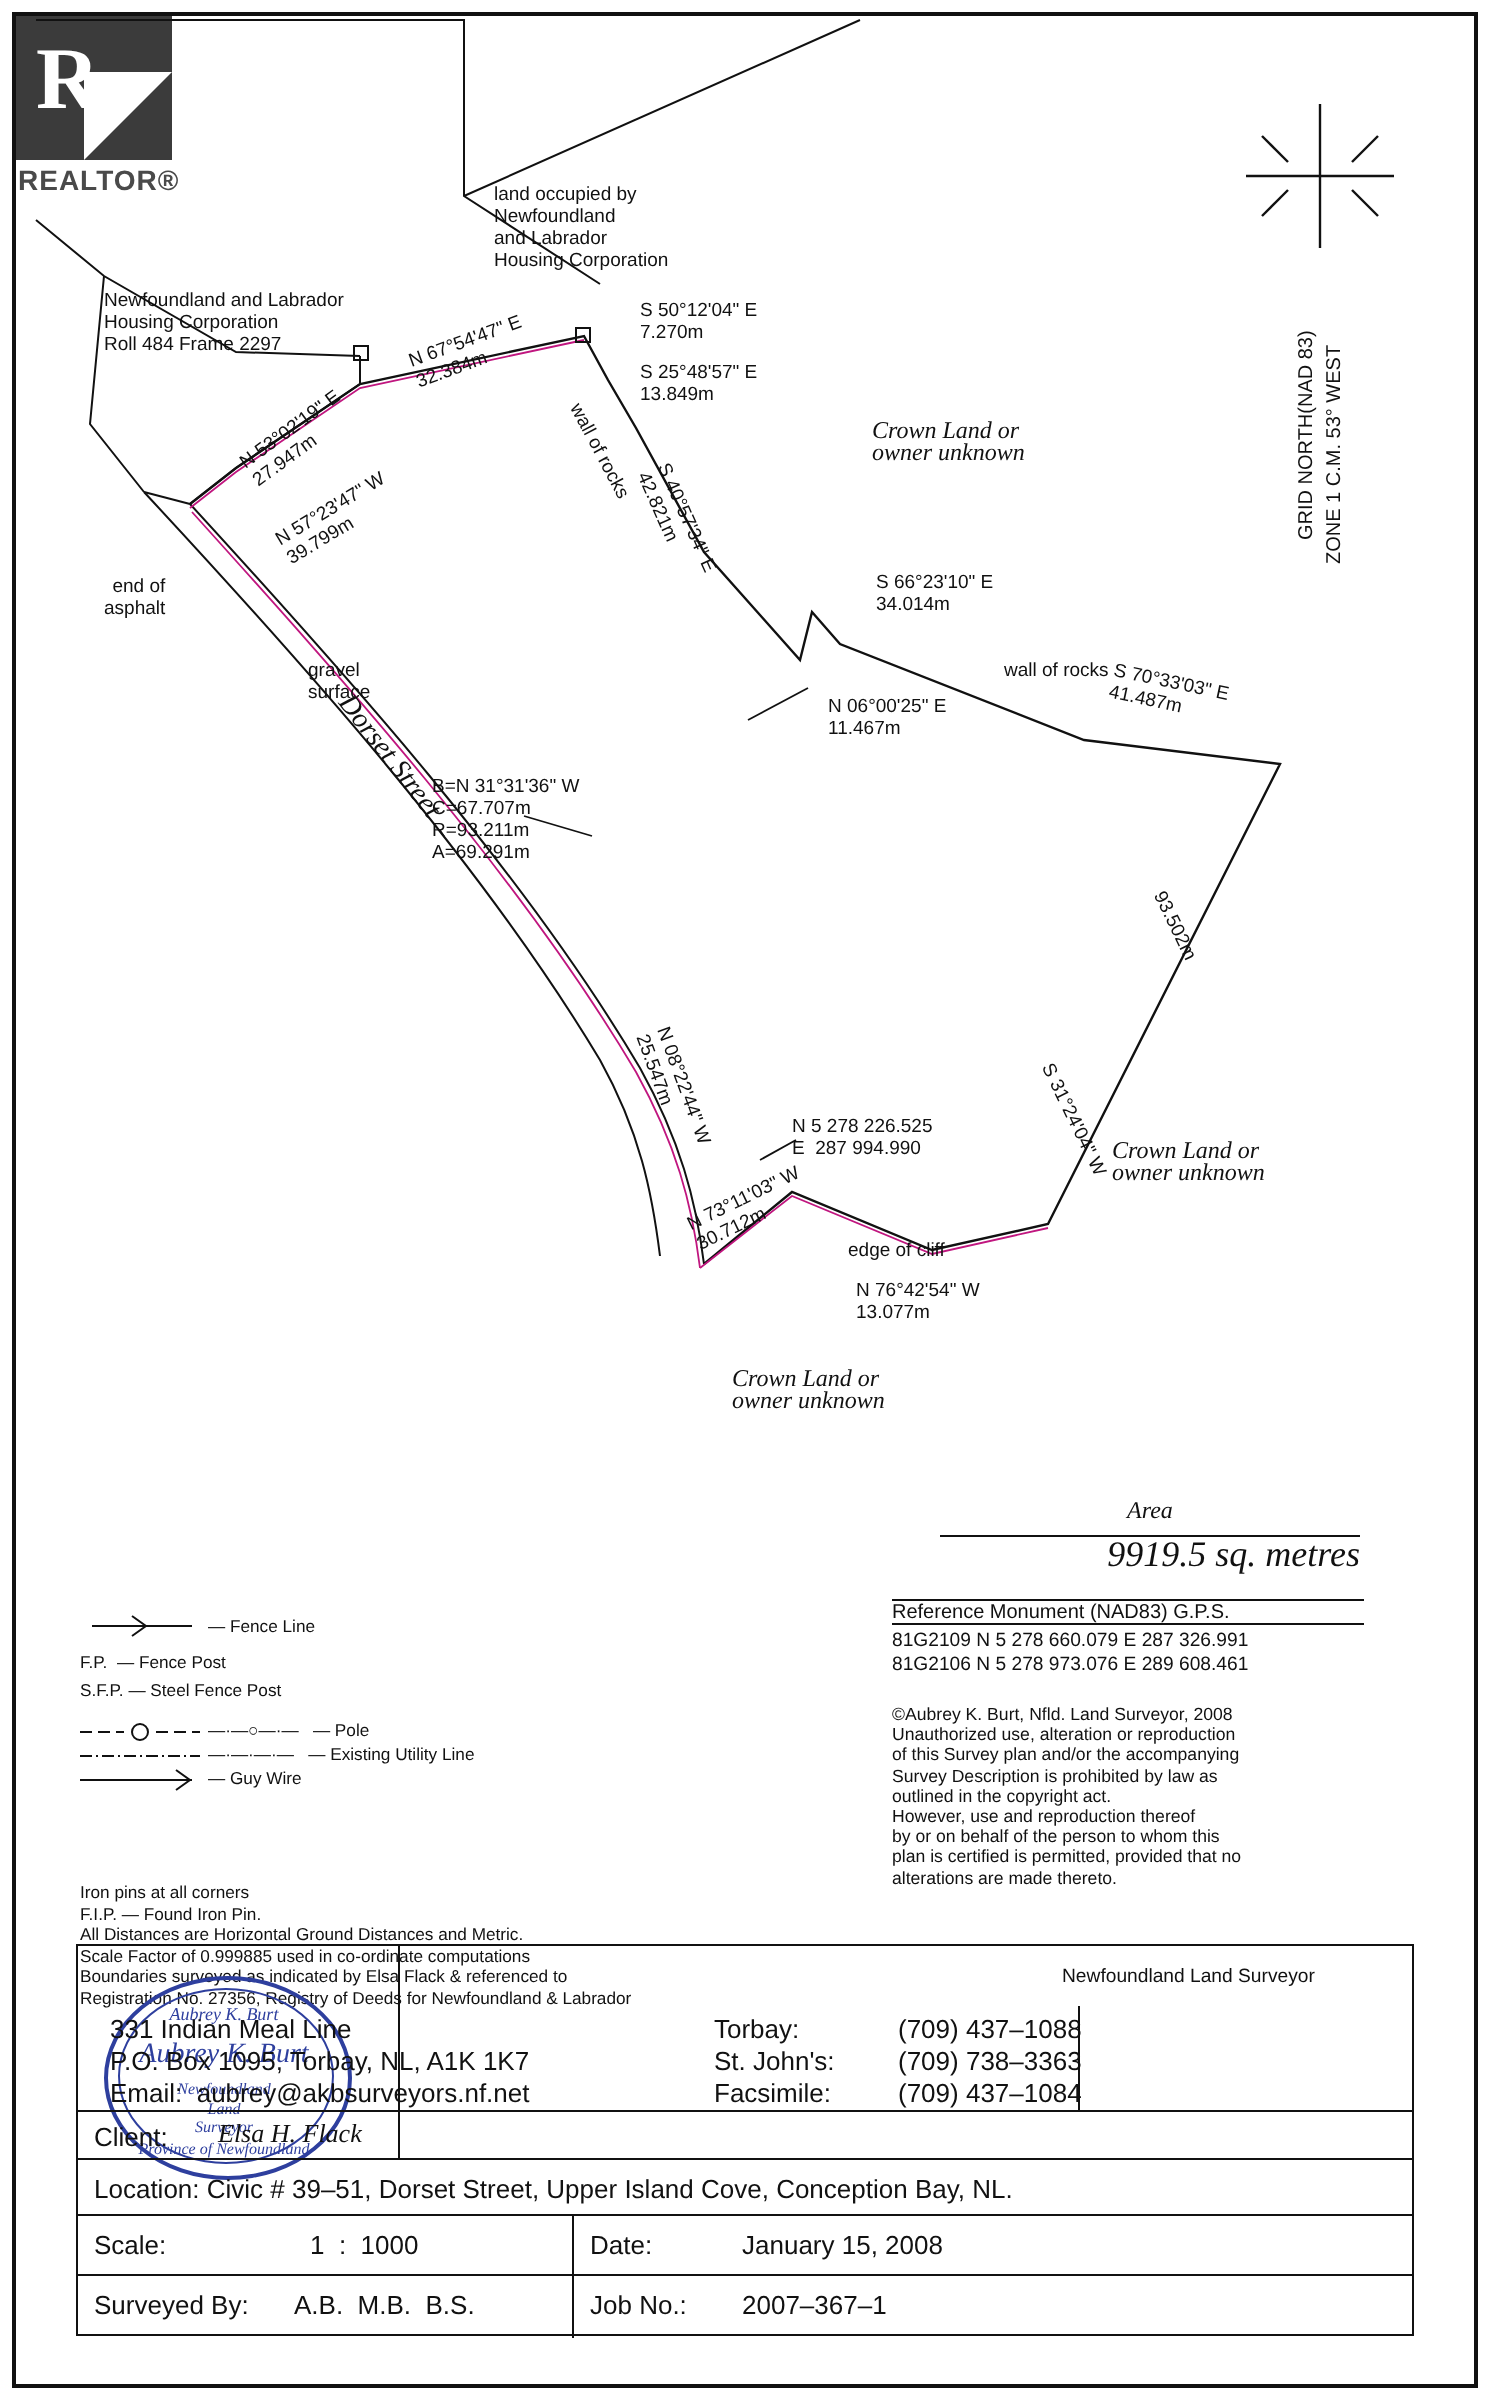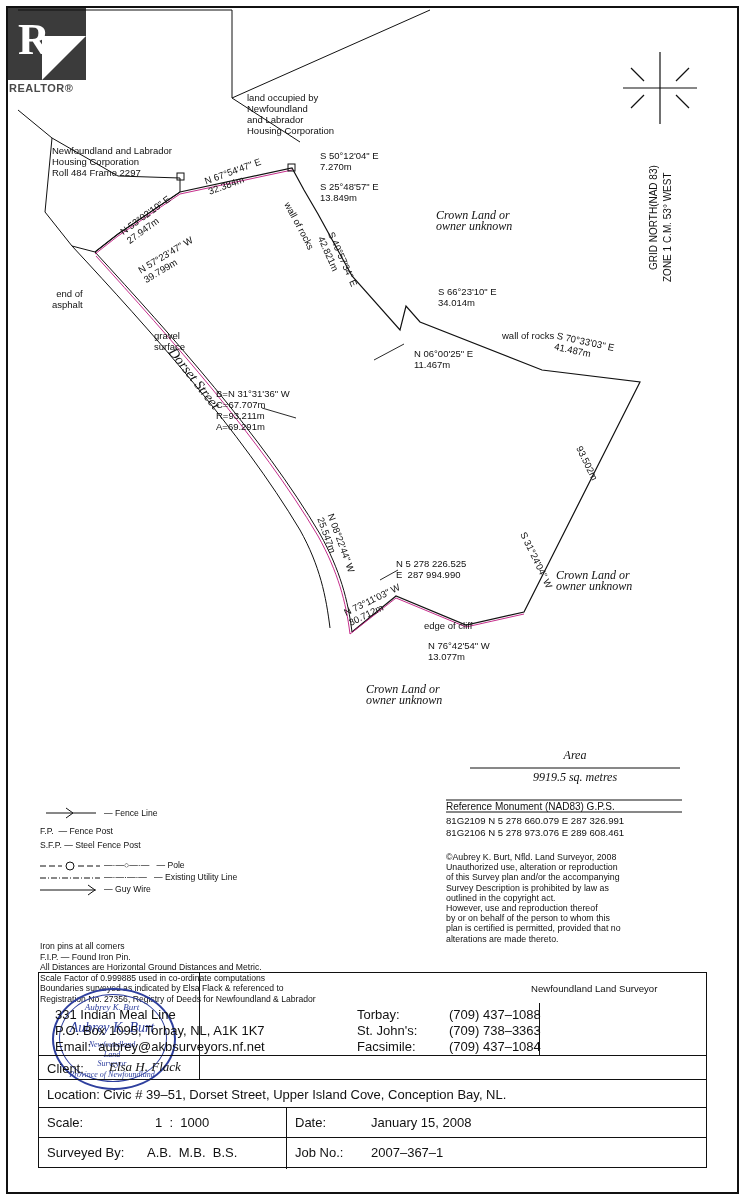--- a/index.html
+++ b/index.html
@@ -3,21 +3,21 @@
 <meta charset="utf-8">
 <style>
   html,body{margin:0;padding:0;background:#fff;}
   body{width:745px;height:1200px;position:relative;font-family:"Liberation Sans",sans-serif;color:#111;overflow:hidden;}
   #sheet{position:absolute;left:0;top:0;width:745px;height:1200px;}
   .border-outer{position:absolute;left:6px;top:6px;width:733px;height:1188px;border:2px solid #111;box-sizing:border-box;}
   .realtor-logo{position:absolute;left:8px;top:8px;width:78px;height:96px;}
   .realtor-logo .blk{position:absolute;left:0;top:0;width:78px;height:72px;background:#3b3b3b;}
   .realtor-logo .r{position:absolute;left:10px;top:6px;font-family:"Liberation Serif",serif;font-size:44px;color:#fff;font-weight:bold;letter-spacing:-1px;}
   .realtor-logo .wedge{position:absolute;left:34px;top:28px;width:0;height:0;border-left:44px solid #fff;border-bottom:44px solid transparent;}
-  .realtor-logo .txt{position:absolute;left:1px;top:74px;font-size:11px;font-weight:bold;color:#4a4a4a;letter-spacing:.5px;}
+  .realtor-logo .txt{position:absolute;left:1px;top:74px;font-size:14px;font-weight:bold;color:#4a4a4a;letter-spacing:.5px;}
   svg.plan{position:absolute;left:0;top:0;width:745px;height:1200px;}
   .lbl{position:absolute;font-family:"Liberation Sans",sans-serif;font-size:9.5px;line-height:11px;color:#111;white-space:pre;}
   .lbl.ser{font-family:"Liberation Serif",serif;font-style:italic;}
   
   .legend{position:absolute;font-family:"Liberation Sans",sans-serif;font-size:8.6px;line-height:10.4px;white-space:pre;}
   .titleblock{position:absolute;left:38px;top:972px;width:669px;height:196px;border:1px solid #111;box-sizing:border-box;}
   .tb-line{position:absolute;background:#111;}
   .tb-txt{position:absolute;font-family:"Liberation Sans",sans-serif;font-size:13px;white-space:pre;}
   .tb-title{font-family:"Liberation Serif",serif;font-style:italic;font-size:19px;letter-spacing:.3px;}
   .stamp{position:absolute;left:52px;top:988px;width:122px;height:100px;}
@@ -159,21 +159,21 @@
 C=67.707m
 R=93.211m
 A=69.291m</div>
   <div class="lbl" style="left:396px;top:558px;">N 5 278 226.525
 E  287 994.990</div>
 
   <div class="lbl" style="left:648px;top:270px;transform:rotate(-90deg);transform-origin:0 0;font-size:10px;">GRID NORTH(NAD 83)</div>
   <div class="lbl" style="left:662px;top:282px;transform:rotate(-90deg);transform-origin:0 0;font-size:10px;">ZONE 1 C.M. 53° WEST</div>
 
   <div class="lbl ser" style="left:470px;top:750px;width:210px;text-align:center;font-size:12px;">Area</div>
-  <div class="lbl ser" style="left:470px;top:772px;width:210px;text-align:center;font-size:12px;">9919.5 sq. metres</div>
+  <div class="lbl ser" style="left:470px;top:772px;width:210px;text-align:right;font-size:18px;">9919.5 sq. metres</div>
 
   <div class="legend" style="left:446px;top:802px;font-size:10px;">Reference Monument (NAD83) G.P.S.</div>
   <div class="legend" style="left:446px;top:816px;font-size:9.6px;">81G2109 N 5 278 660.079 E 287 326.991</div>
   <div class="legend" style="left:446px;top:828px;font-size:9.6px;">81G2106 N 5 278 973.076 E 289 608.461</div>
 
   <div class="legend" style="left:446px;top:852px;font-size:8.8px;line-height:10.2px;">©Aubrey K. Burt, Nfld. Land Surveyor, 2008
 Unauthorized use, alteration or reproduction
 of this Survey plan and/or the accompanying
 Survey Description is prohibited by law as
 outlined in the copyright act.

